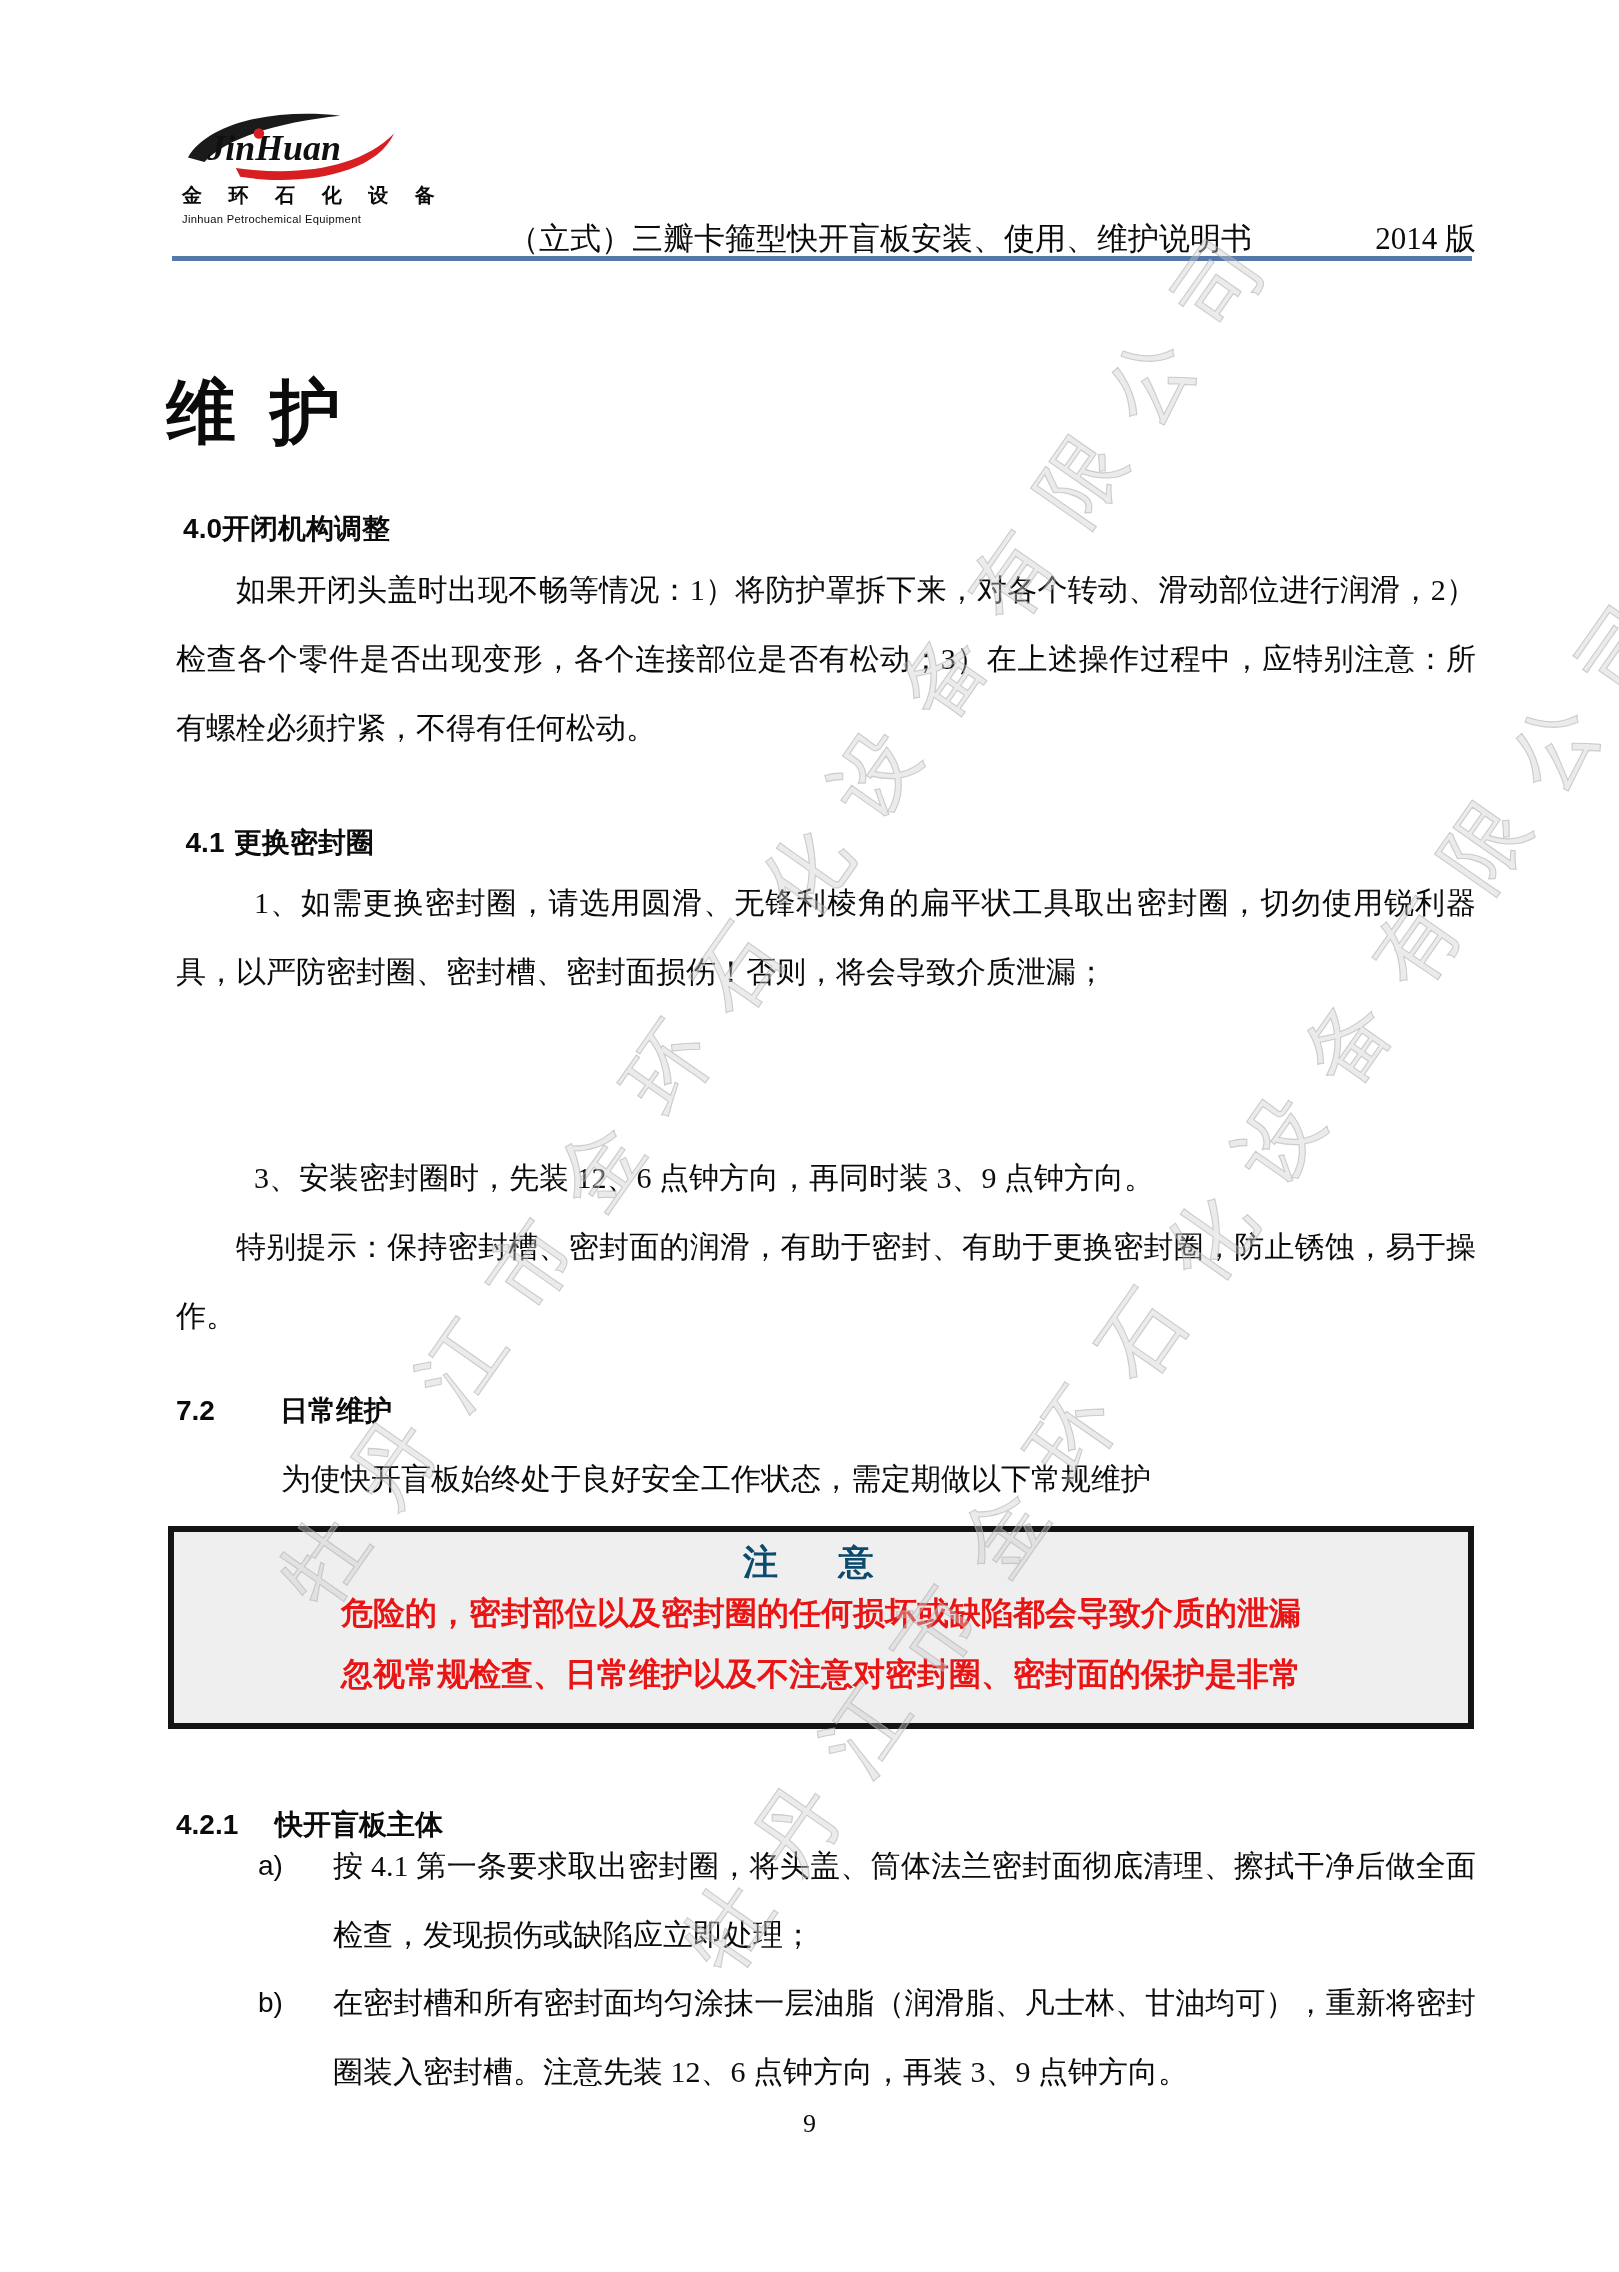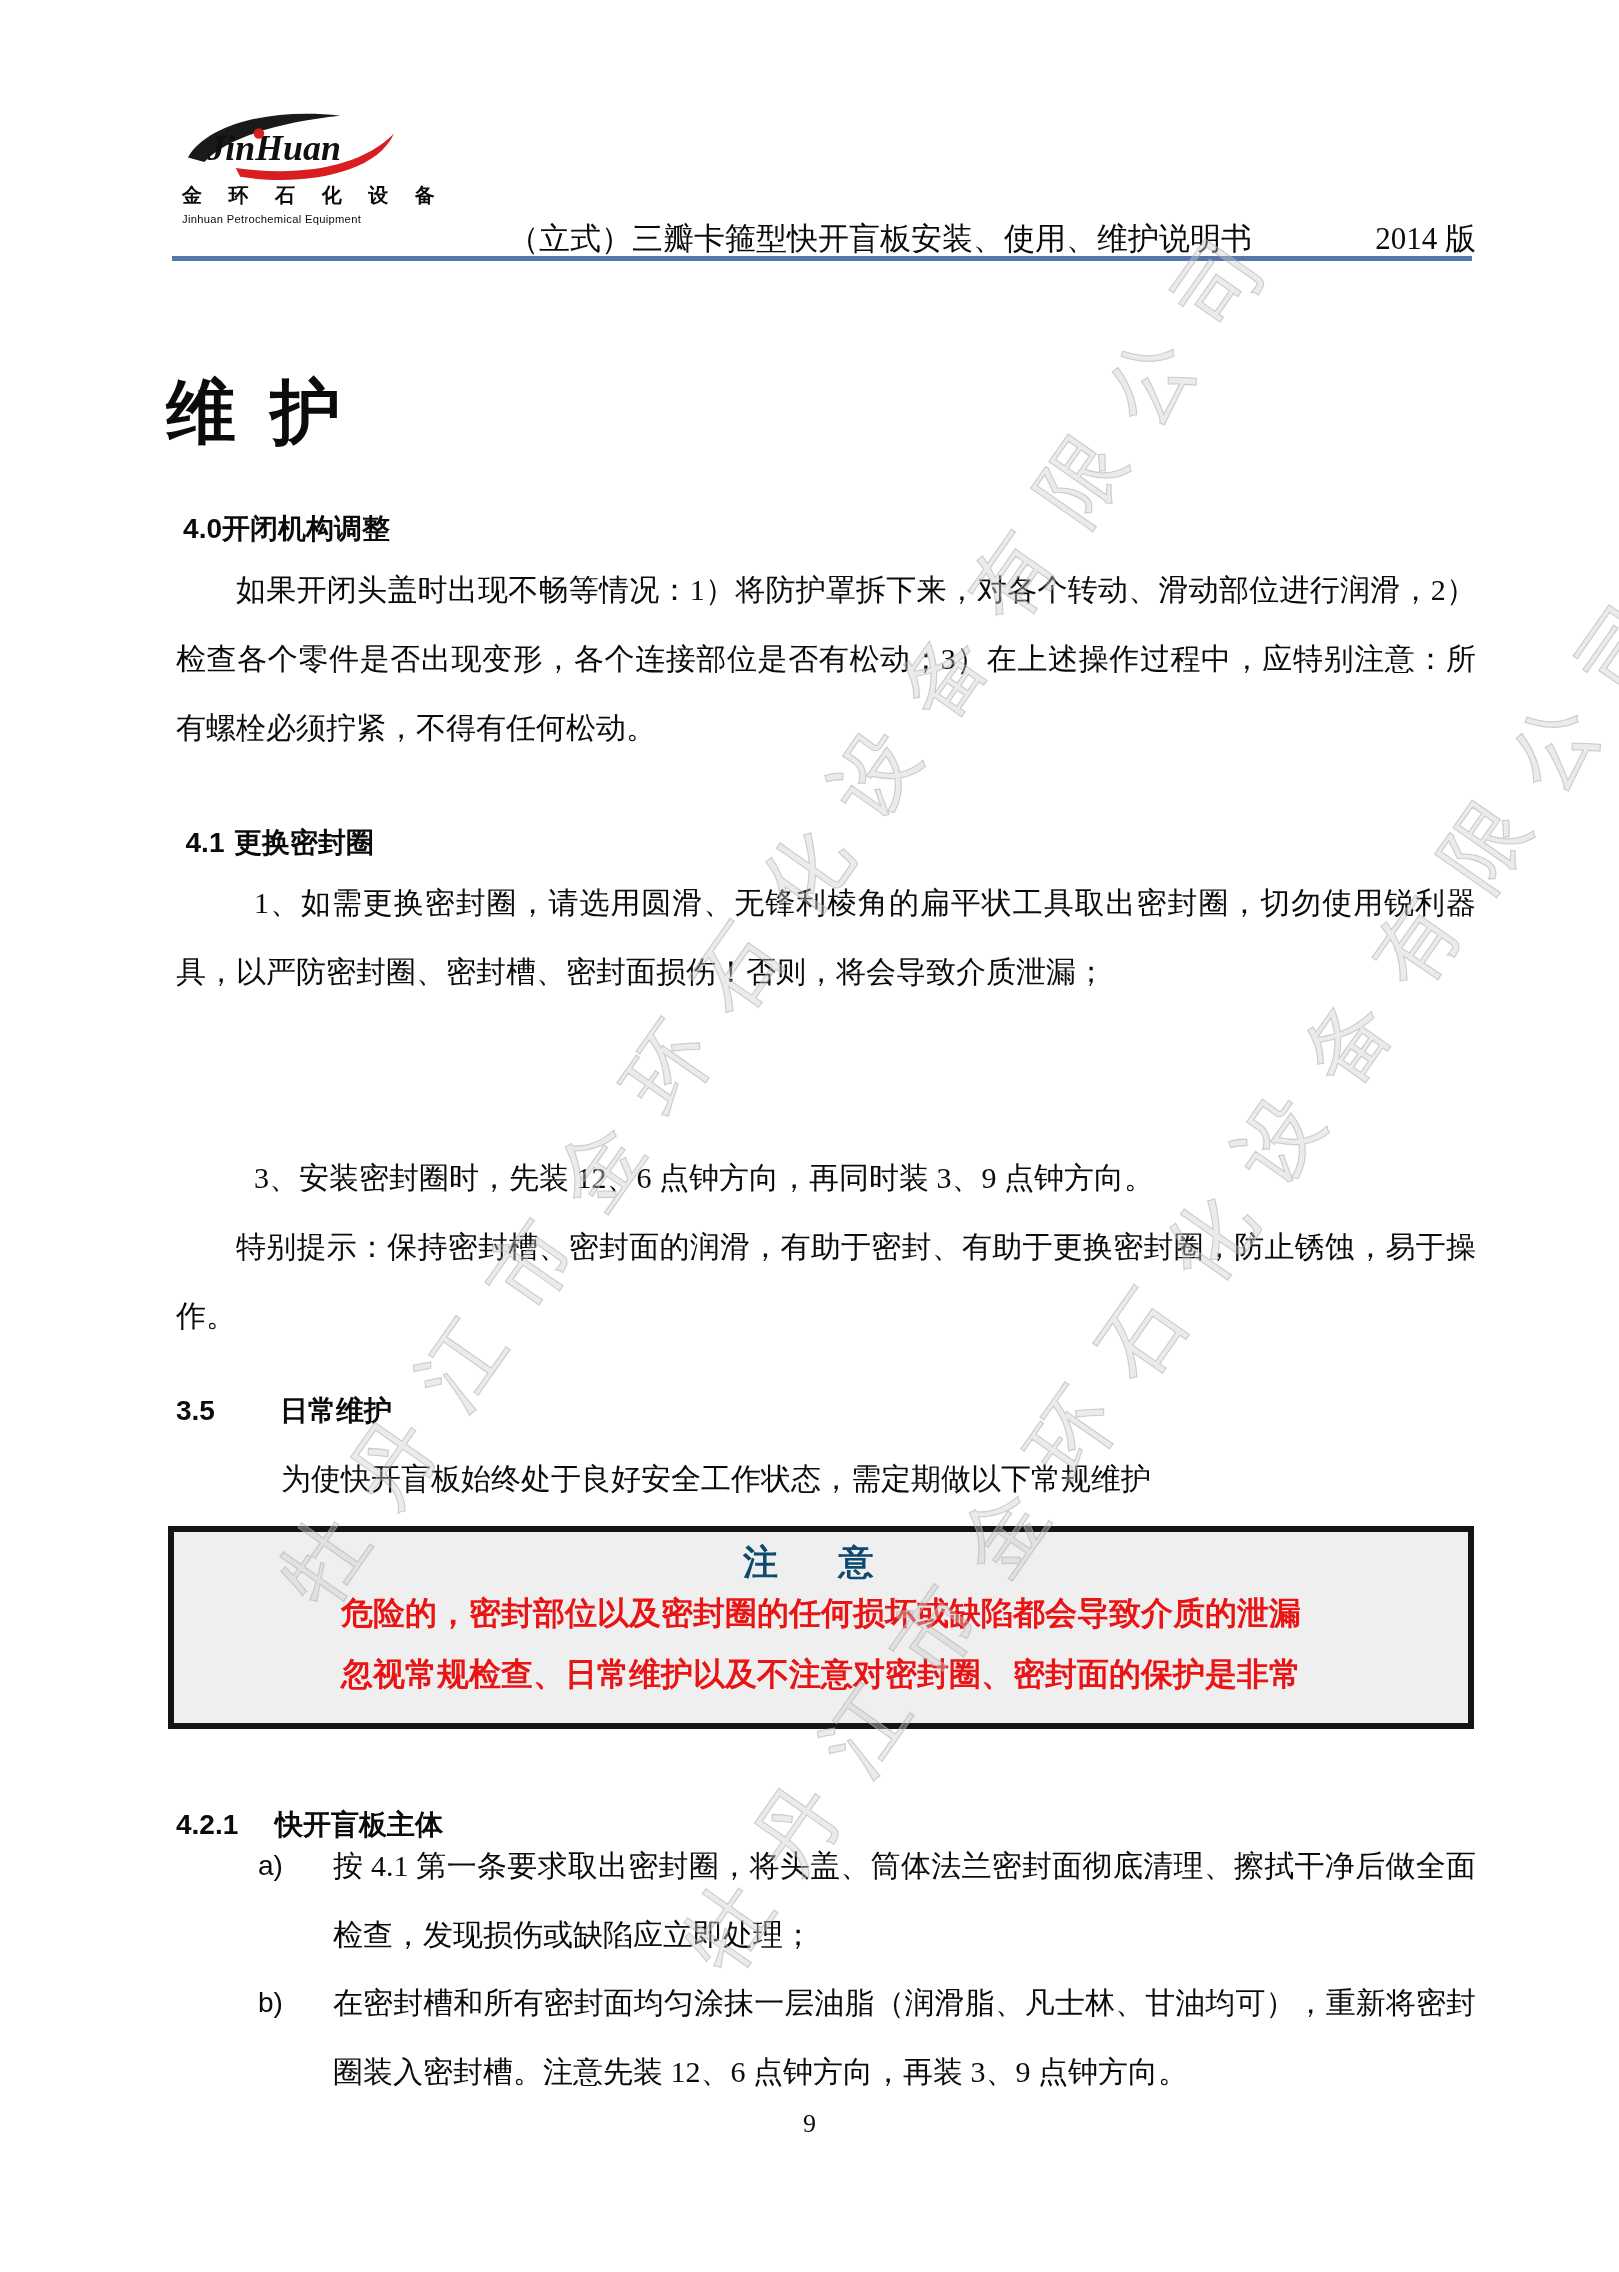--- a/index.html
+++ b/index.html
@@ -147,21 +147,21 @@
   <div class="abs body-block indent2 p40">如果开闭头盖时出现不畅等情况：1）将防护罩拆下来，对各个转动、滑动部位进行润滑，2）检查各个零件是否出现变形，各个连接部位是否有松动；3）在上述操作过程中，应特别注意：所有螺栓必须拧紧，不得有任何松动。</div>
 
   <div class="abs heading h41">
     <span class="num">4.1</span><span>更换密封圈</span>
   </div>
   <div class="abs body-block indent-item it1">1、如需更换密封圈，请选用圆滑、无锋利棱角的扁平状工具取出密封圈，切勿使用锐利器具，以严防密封圈、密封槽、密封面损伤！否则，将会导致介质泄漏；</div>
   <div class="abs body-block indent-item it3">3、安装密封圈时，先装 12、6 点钟方向，再同时装 3、9 点钟方向。</div>
   <div class="abs body-block indent2 tip">特别提示：保持密封槽、密封面的润滑，有助于密封、有助于更换密封圈，防止锈蚀，易于操作。</div>
 
   <div class="abs heading h42">
-    <span class="num">3.5</span><span>日常维护</span>
+    <span class="num">7.2</span><span>日常维护</span>
   </div>
   <div class="abs body-block p42">为使快开盲板始终处于良好安全工作状态，需定期做以下常规维护</div>
 
   <div class="abs notice">
     <div class="notice-title">注  意</div>
     <div class="notice-line">危险的，密封部位以及密封圈的任何损坏或缺陷都会导致介质的泄漏</div>
     <div class="notice-line">忽视常规检查、日常维护以及不注意对密封圈、密封面的保护是非常</div>
   </div>
 
   <div class="abs heading h421">

